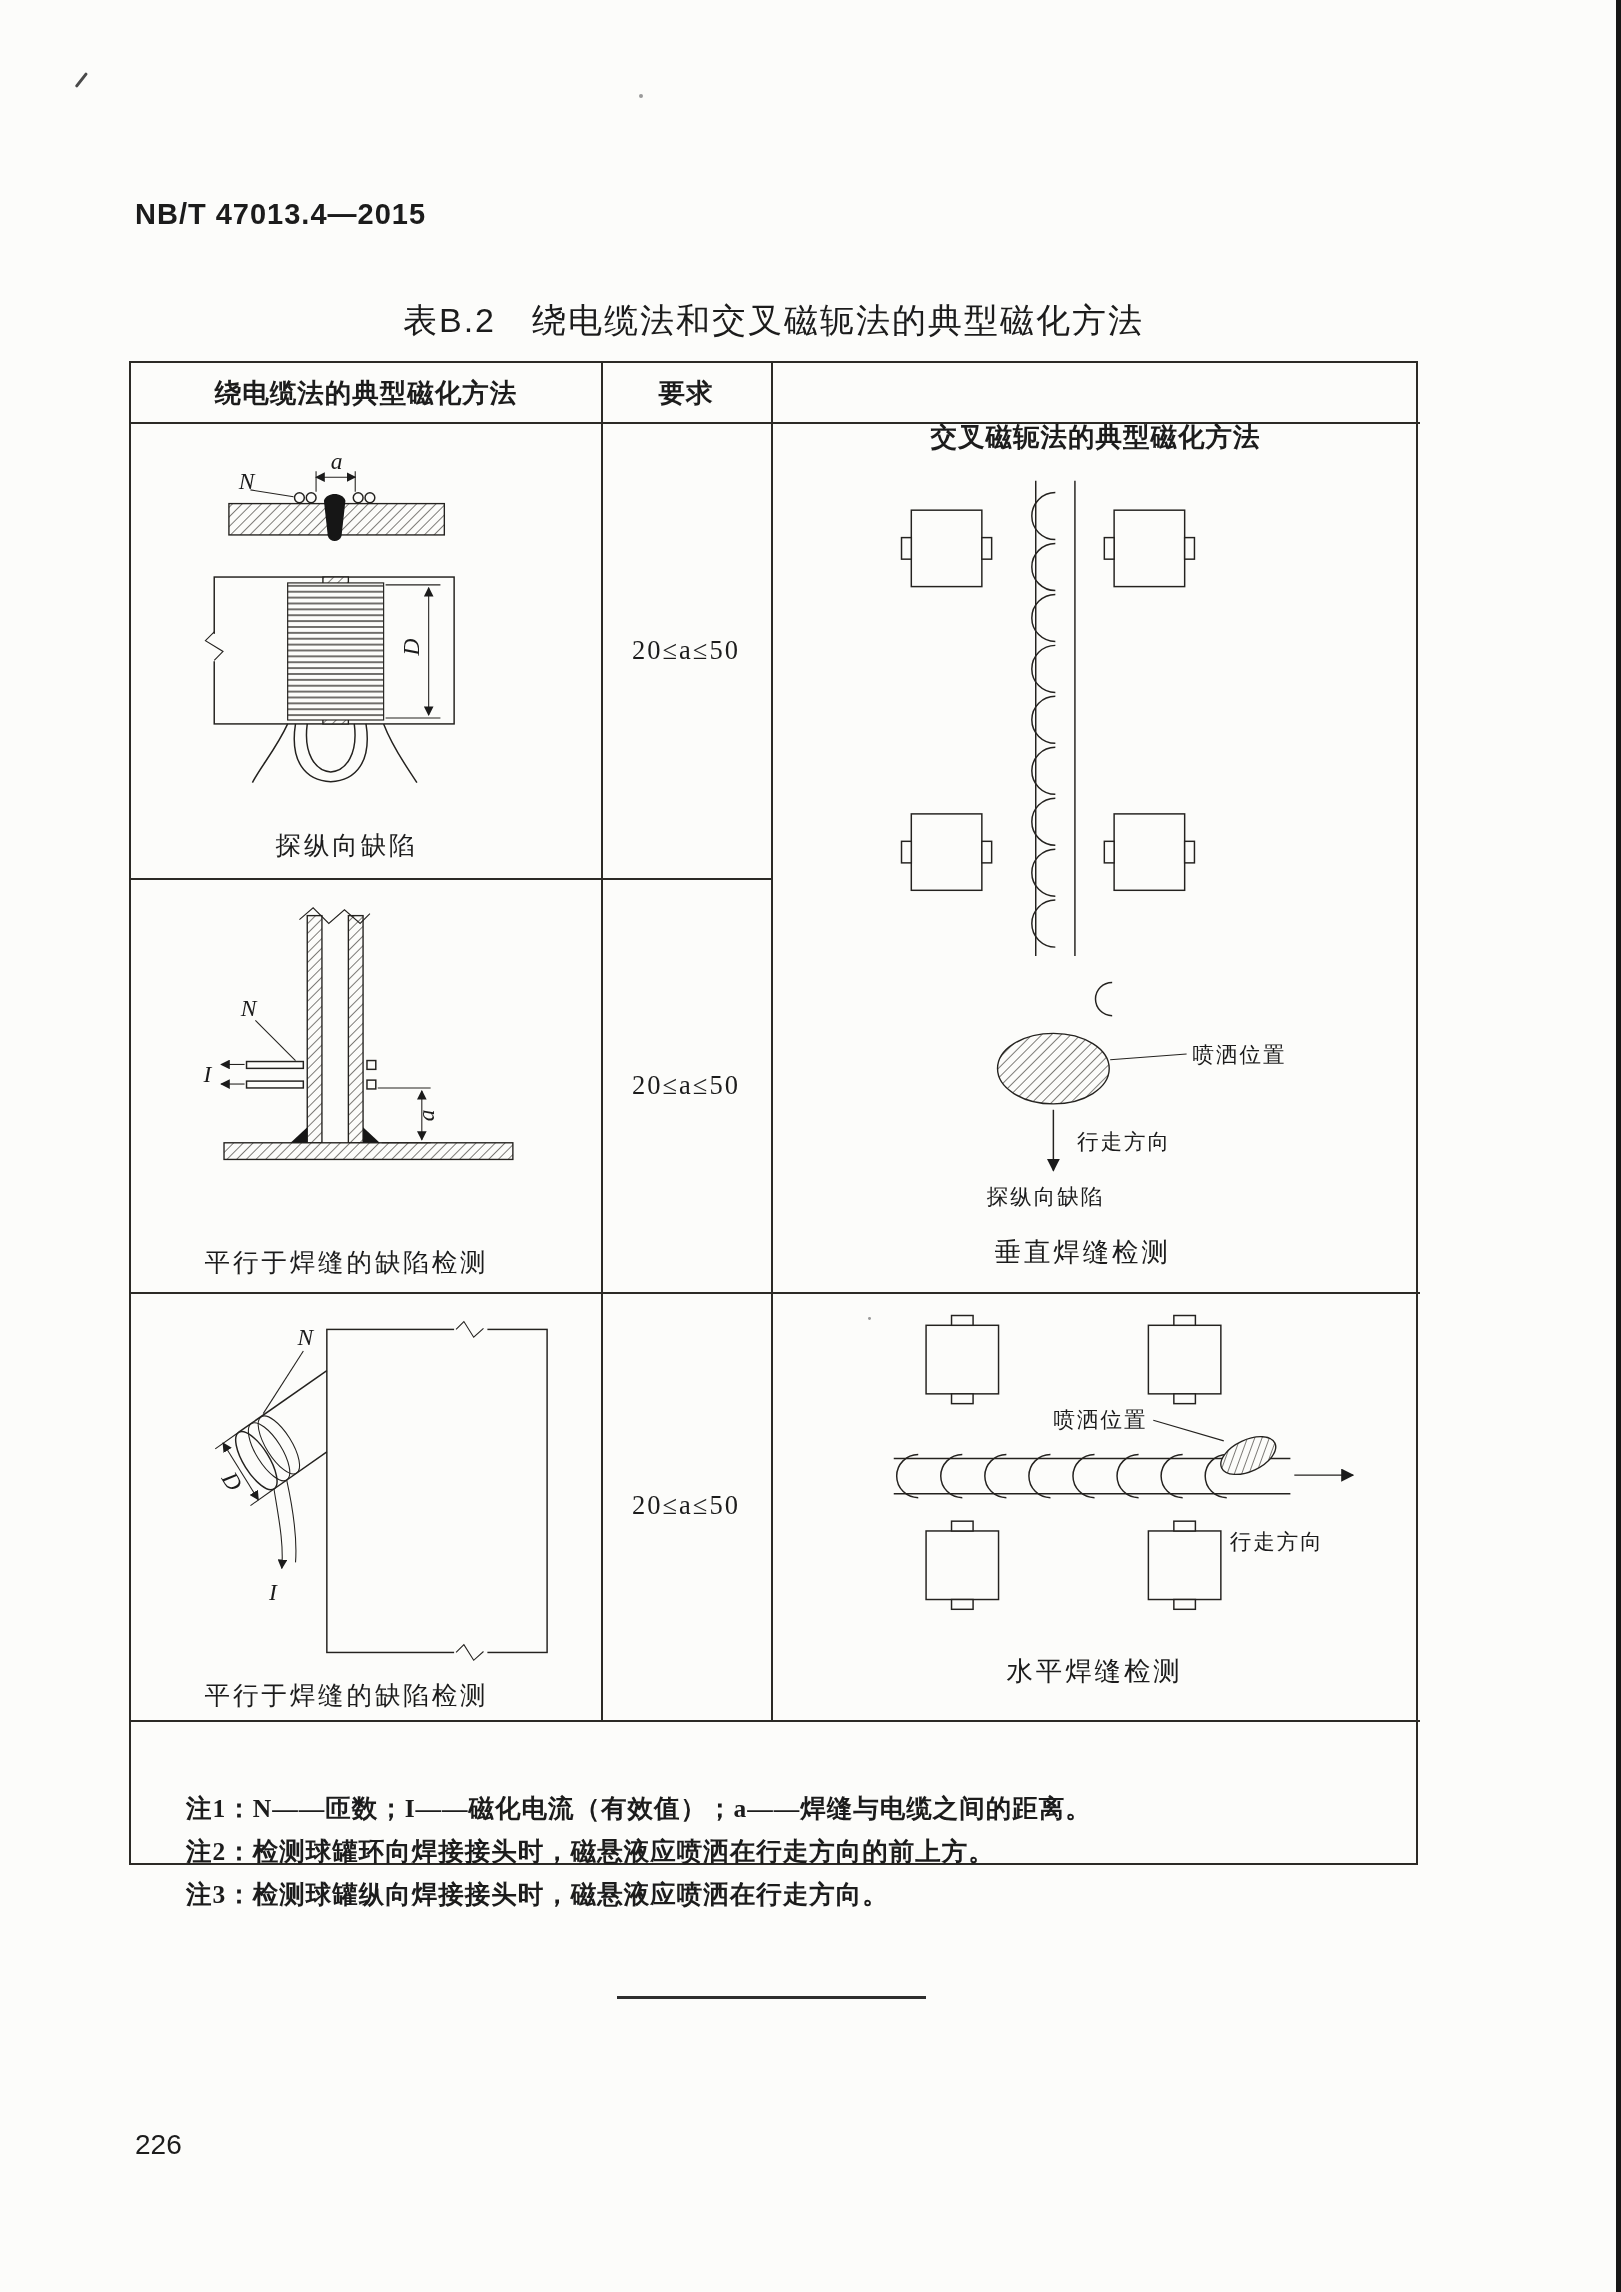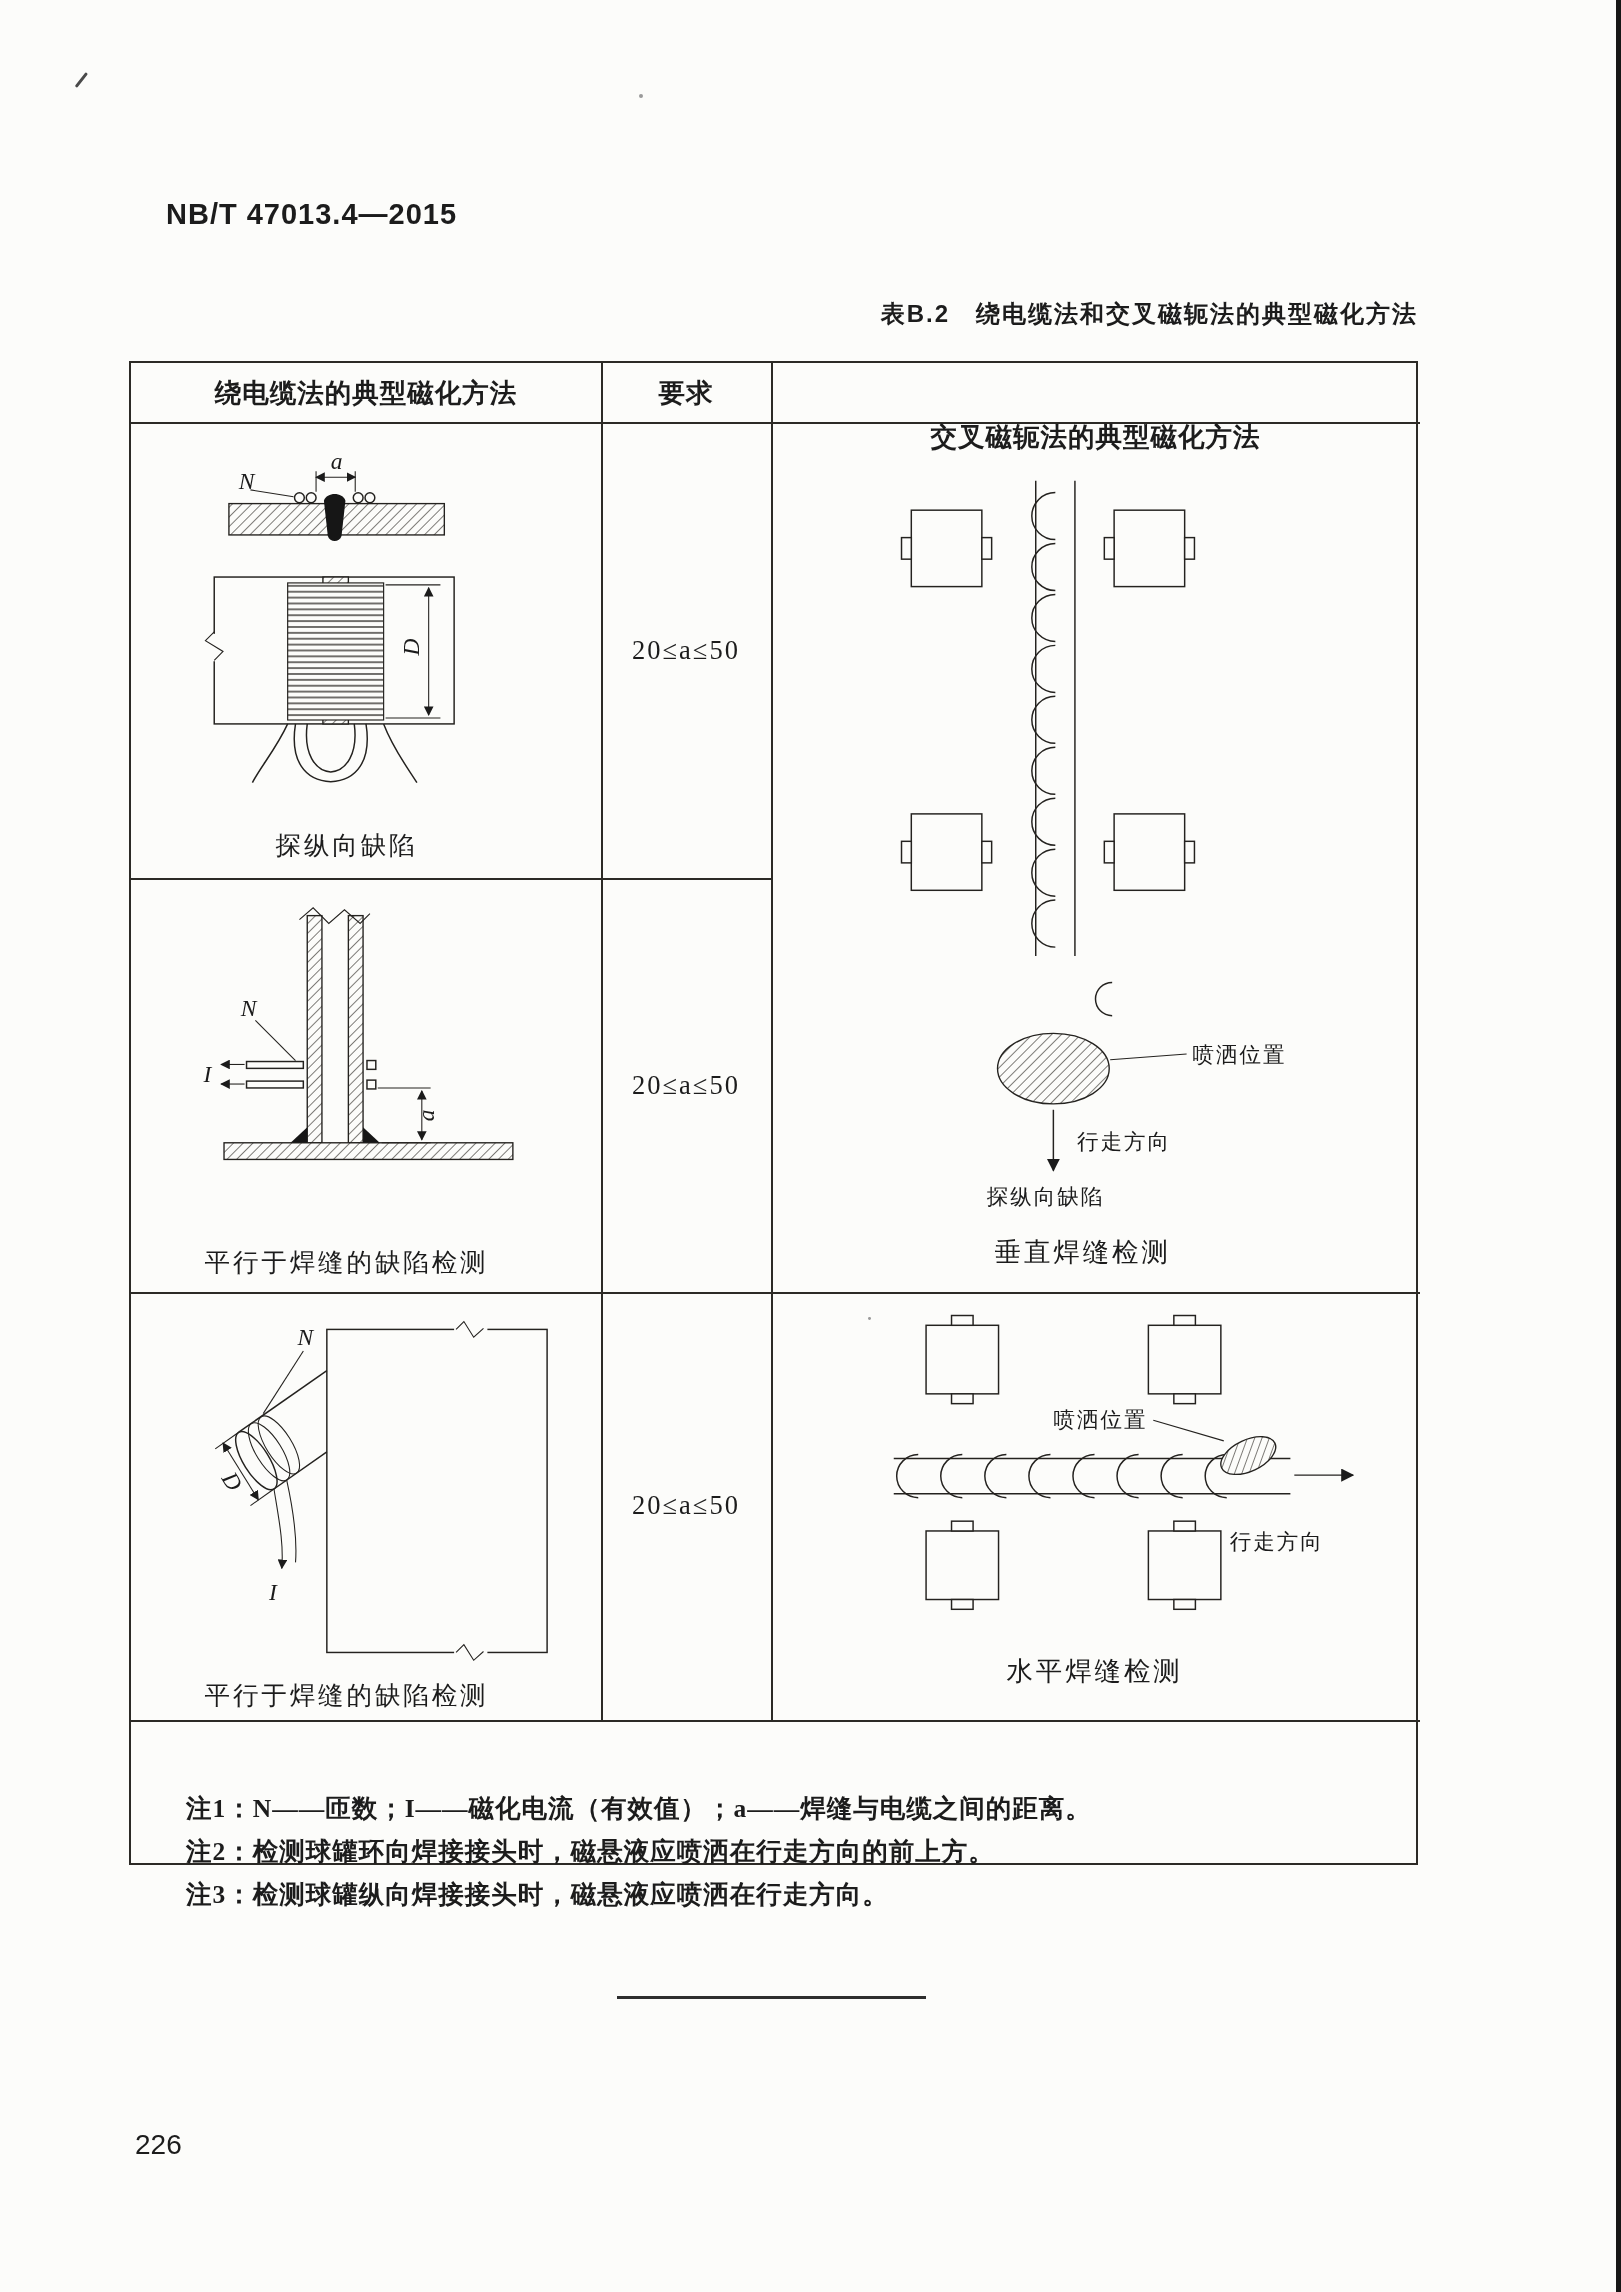--- a/index.html
+++ b/index.html
@@ -4,22 +4,22 @@
 <style>
   * { margin:0; padding:0; box-sizing:border-box; }
   html,body { background:#d8d8d4; }
   body { font-family:"Liberation Sans","DejaVu Sans",sans-serif; }
   .page { position:relative; width:1621px; height:2293px; background:#fcfcfa; overflow:hidden; color:#1c1c1c; margin:0 auto; }
 
   .pen-mark { position:absolute; left:80px; top:71px; width:2.9px; height:17.6px; background:#4a4a4a; transform:rotate(38deg); border-radius:2px; }
   .speck { position:absolute; background:#9a9a9a; border-radius:50%; }
   .edge-strip { position:absolute; right:0; top:0; width:4.9px; height:100%; background:#161616; }
 
-  .doc-number { position:absolute; left:135px; top:198px; font-size:29px; font-weight:600; letter-spacing:1px;margin-left:31px; }
-  .table-title { position:absolute; left:129px; top:298px; width:1289px; text-align:right; font-size:24px; font-weight:700; letter-spacing:2px; }
+  .doc-number { position:absolute; left:135px; top:198px; font-size:29px; font-weight:600; letter-spacing:1px; }
+  .table-title { position:absolute; left:129px; top:298px; width:1289px; text-align:center; font-size:34px; font-weight:400; letter-spacing:2px; }
 
   .tbl { position:absolute; left:129px; top:361px; width:1289px; height:1504px; border:2.5px solid #2c2a26; }
   .hline,.vline { position:absolute; background:#2c2a26; }
   .hline { height:2px; }
   .vline { width:2px; }
 
   .cell { position:absolute; }
   .cc { display:flex; align-items:center; justify-content:center; }
   .header-cell { font-size:26.5px; font-weight:600; letter-spacing:1px;border-radius:28px; }
   .req { font-size:26.5px; font-family:"Liberation Serif","DejaVu Serif",serif; letter-spacing:2px; }

